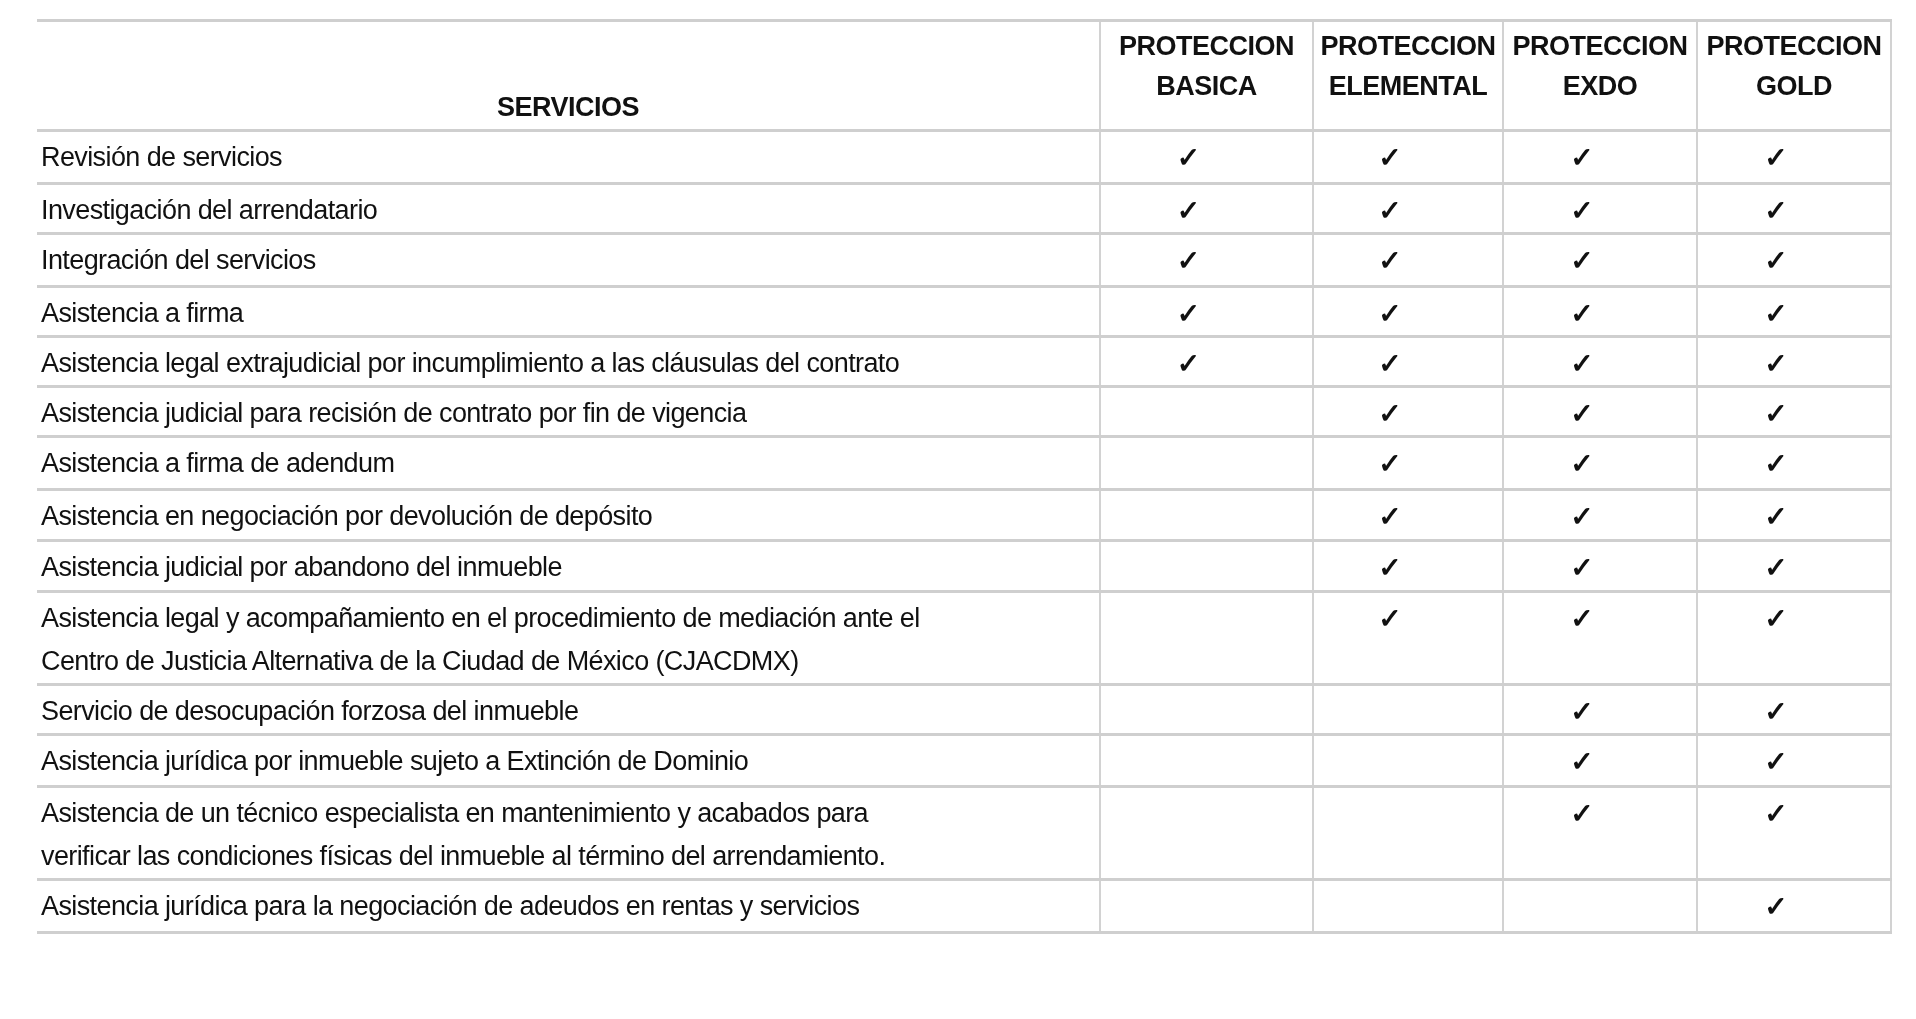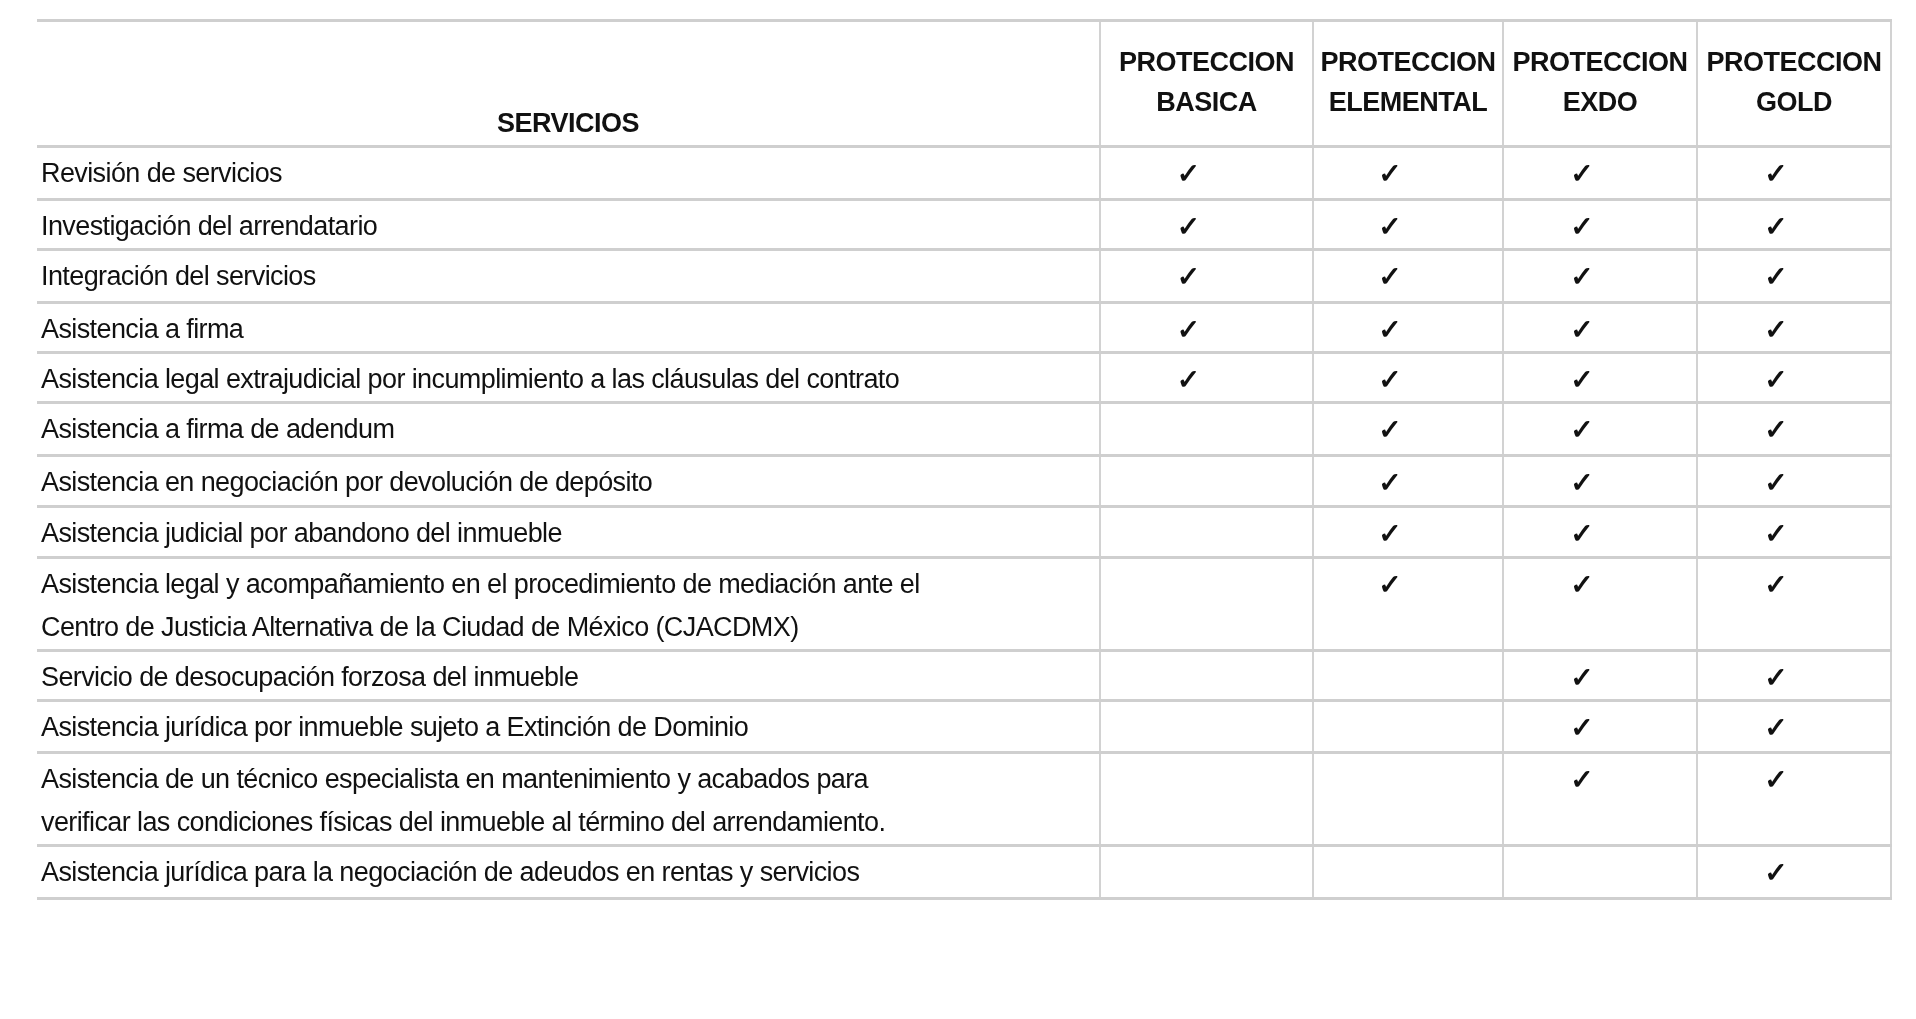--- a/index.html
+++ b/index.html
@@ -18,21 +18,21 @@
     border-top: 3px solid #cfcfcf; border-bottom: 3px solid #cfcfcf;
     padding: 0; vertical-align: top;
   }
   table.svc th + th, table.svc td + td { border-left: 2px solid #d2d2d2; }
   table.svc th:last-child, table.svc td:last-child { border-right: 2px solid #d2d2d2; }
   thead th {
     height: 103px; font-weight: bold; font-size: 27px; line-height: 40px;
     text-align: center; letter-spacing: -0.5px;
   }
   thead th.servicios { vertical-align: bottom; padding-bottom: 2px; }
-  thead th.plan { padding-top: 20px; }
+  thead th.plan { padding-top: 4px; }
   tbody td.label {
     font-size: 27px; line-height: 43px; padding: 4px 0 0 4px; letter-spacing: -0.6px;
     white-space: nowrap;
   }
   tbody td.mark { text-align: center; font-size: 28px; line-height: 43px; padding-top: 4px;
                   font-weight: bold; }
   tbody td.mark span { display: inline-block; transform: translateX(-18px); }
 </style>
 </head>
 <body>
@@ -105,20 +105,29 @@
       </tr>
       <tr style="height: 48px;">
         <td class="label">
           <div>Asistencia legal extrajudicial por incumplimiento a las cláusulas del contrato</div>
         </td>
         <td class="mark"><span>✓</span></td>
         <td class="mark"><span>✓</span></td>
         <td class="mark"><span>✓</span></td>
         <td class="mark"><span>✓</span></td>
       </tr>
+      <tr style="height: 50px;">
+        <td class="label">
+          <div>Asistencia judicial para recisión de contrato por fin de vigencia</div>
+        </td>
+        <td class="mark"><span></span></td>
+        <td class="mark"><span>✓</span></td>
+        <td class="mark"><span>✓</span></td>
+        <td class="mark"><span>✓</span></td>
+      </tr>
       <tr style="height: 53px;">
         <td class="label">
           <div>Asistencia a firma de adendum</div>
         </td>
         <td class="mark"><span></span></td>
         <td class="mark"><span>✓</span></td>
         <td class="mark"><span>✓</span></td>
         <td class="mark"><span>✓</span></td>
       </tr>
       <tr style="height: 51px;">

